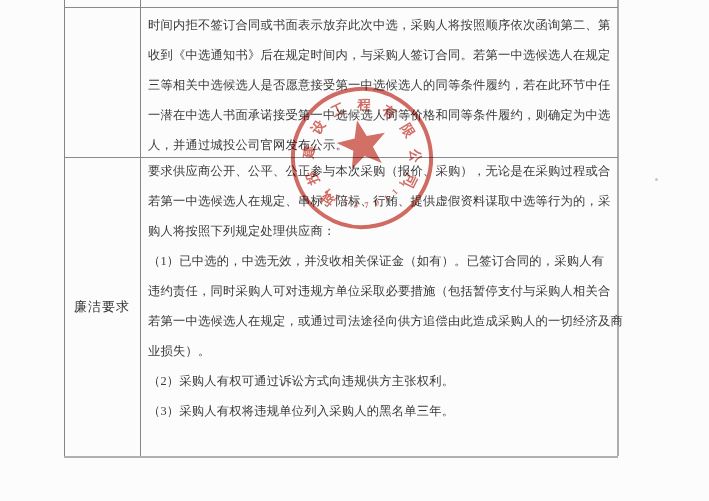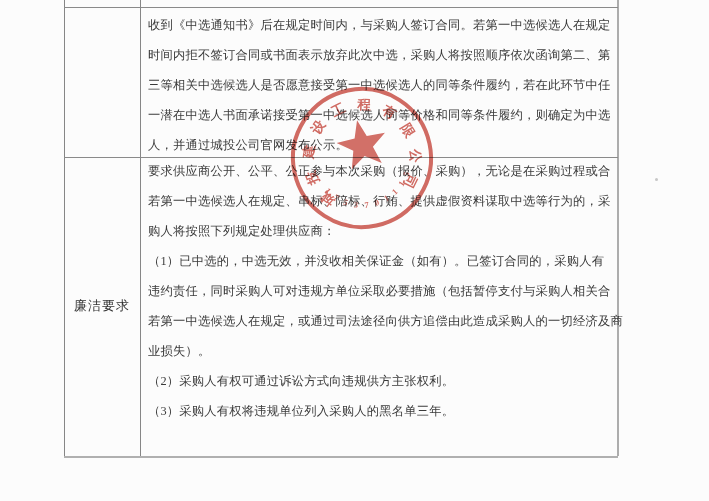--- a/index.html
+++ b/index.html
@@ -13,21 +13,21 @@
   
   .vline{position:absolute;top:0;width:1px;height:456px;background:#868686;}
   .vline.outer{width:2px;background:#adadad;}
   .hline{position:absolute;left:64px;width:554px;height:1px;background:#8a8a8a;}
   .hline.outer{height:2px;background:#b0b0b0;}
   
   .textcol{position:absolute;left:148px;width:470px;}
   .line{height:30px;line-height:30px;font-size:12.3px;white-space:nowrap;letter-spacing:0.2px;}
   .rowlabel{
     position:absolute;left:64px;top:292px;width:76px;height:30px;
-    line-height:30px;text-align:center;font-size:13px;letter-spacing:1px;color:#333;font-family:Liberation Mono, monospace;
+    line-height:30px;text-align:center;font-size:13px;letter-spacing:1px;color:#333;
   }
   
   .seal{
     position:absolute;left:291px;top:87px;width:142px;height:142px;
     transform:rotate(-12deg);
     mix-blend-mode:multiply;opacity:0.82;color:#c94b41;
     pointer-events:none;
   }
   .seal-ring{
     position:absolute;left:0;top:0;right:0;bottom:0;
@@ -50,22 +50,22 @@
 <body>
 
 <div class="vline" style="left:64px"></div>
 <div class="vline" style="left:140px"></div>
 <div class="vline outer" style="left:617px"></div>
 <div class="hline" style="top:7px"></div>
 <div class="hline" style="top:157px"></div>
 <div class="hline outer" style="top:456px"></div>
 
 <div class="textcol" style="top:10px">
+  <div class="line">时间内拒不签订合同或书面表示放弃此次中选，采购人将按照顺序依次函询第二、第</div>
   <div class="line">收到《中选通知书》后在规定时间内，与采购人签订合同。若第一中选候选人在规定</div>
-  <div class="line">时间内拒不签订合同或书面表示放弃此次中选，采购人将按照顺序依次函询第二、第</div>
   <div class="line">三等相关中选候选人是否愿意接受第一中选候选人的同等条件履约，若在此环节中任</div>
   <div class="line">一潜在中选人书面承诺接受第一中选候选人同等价格和同等条件履约，则确定为中选</div>
   <div class="line">人，并通过城投公司官网发布公示。</div>
 </div>
 
 <div class="rowlabel">廉洁要求</div>
 
 <div class="textcol" style="top:156px">
   <div class="line">要求供应商公开、公平、公正参与本次采购（报价、采购），无论是在采购过程或合</div>
   <div class="line">若第一中选候选人在规定、串标、陪标、行贿、提供虚假资料谋取中选等行为的，采</div>

